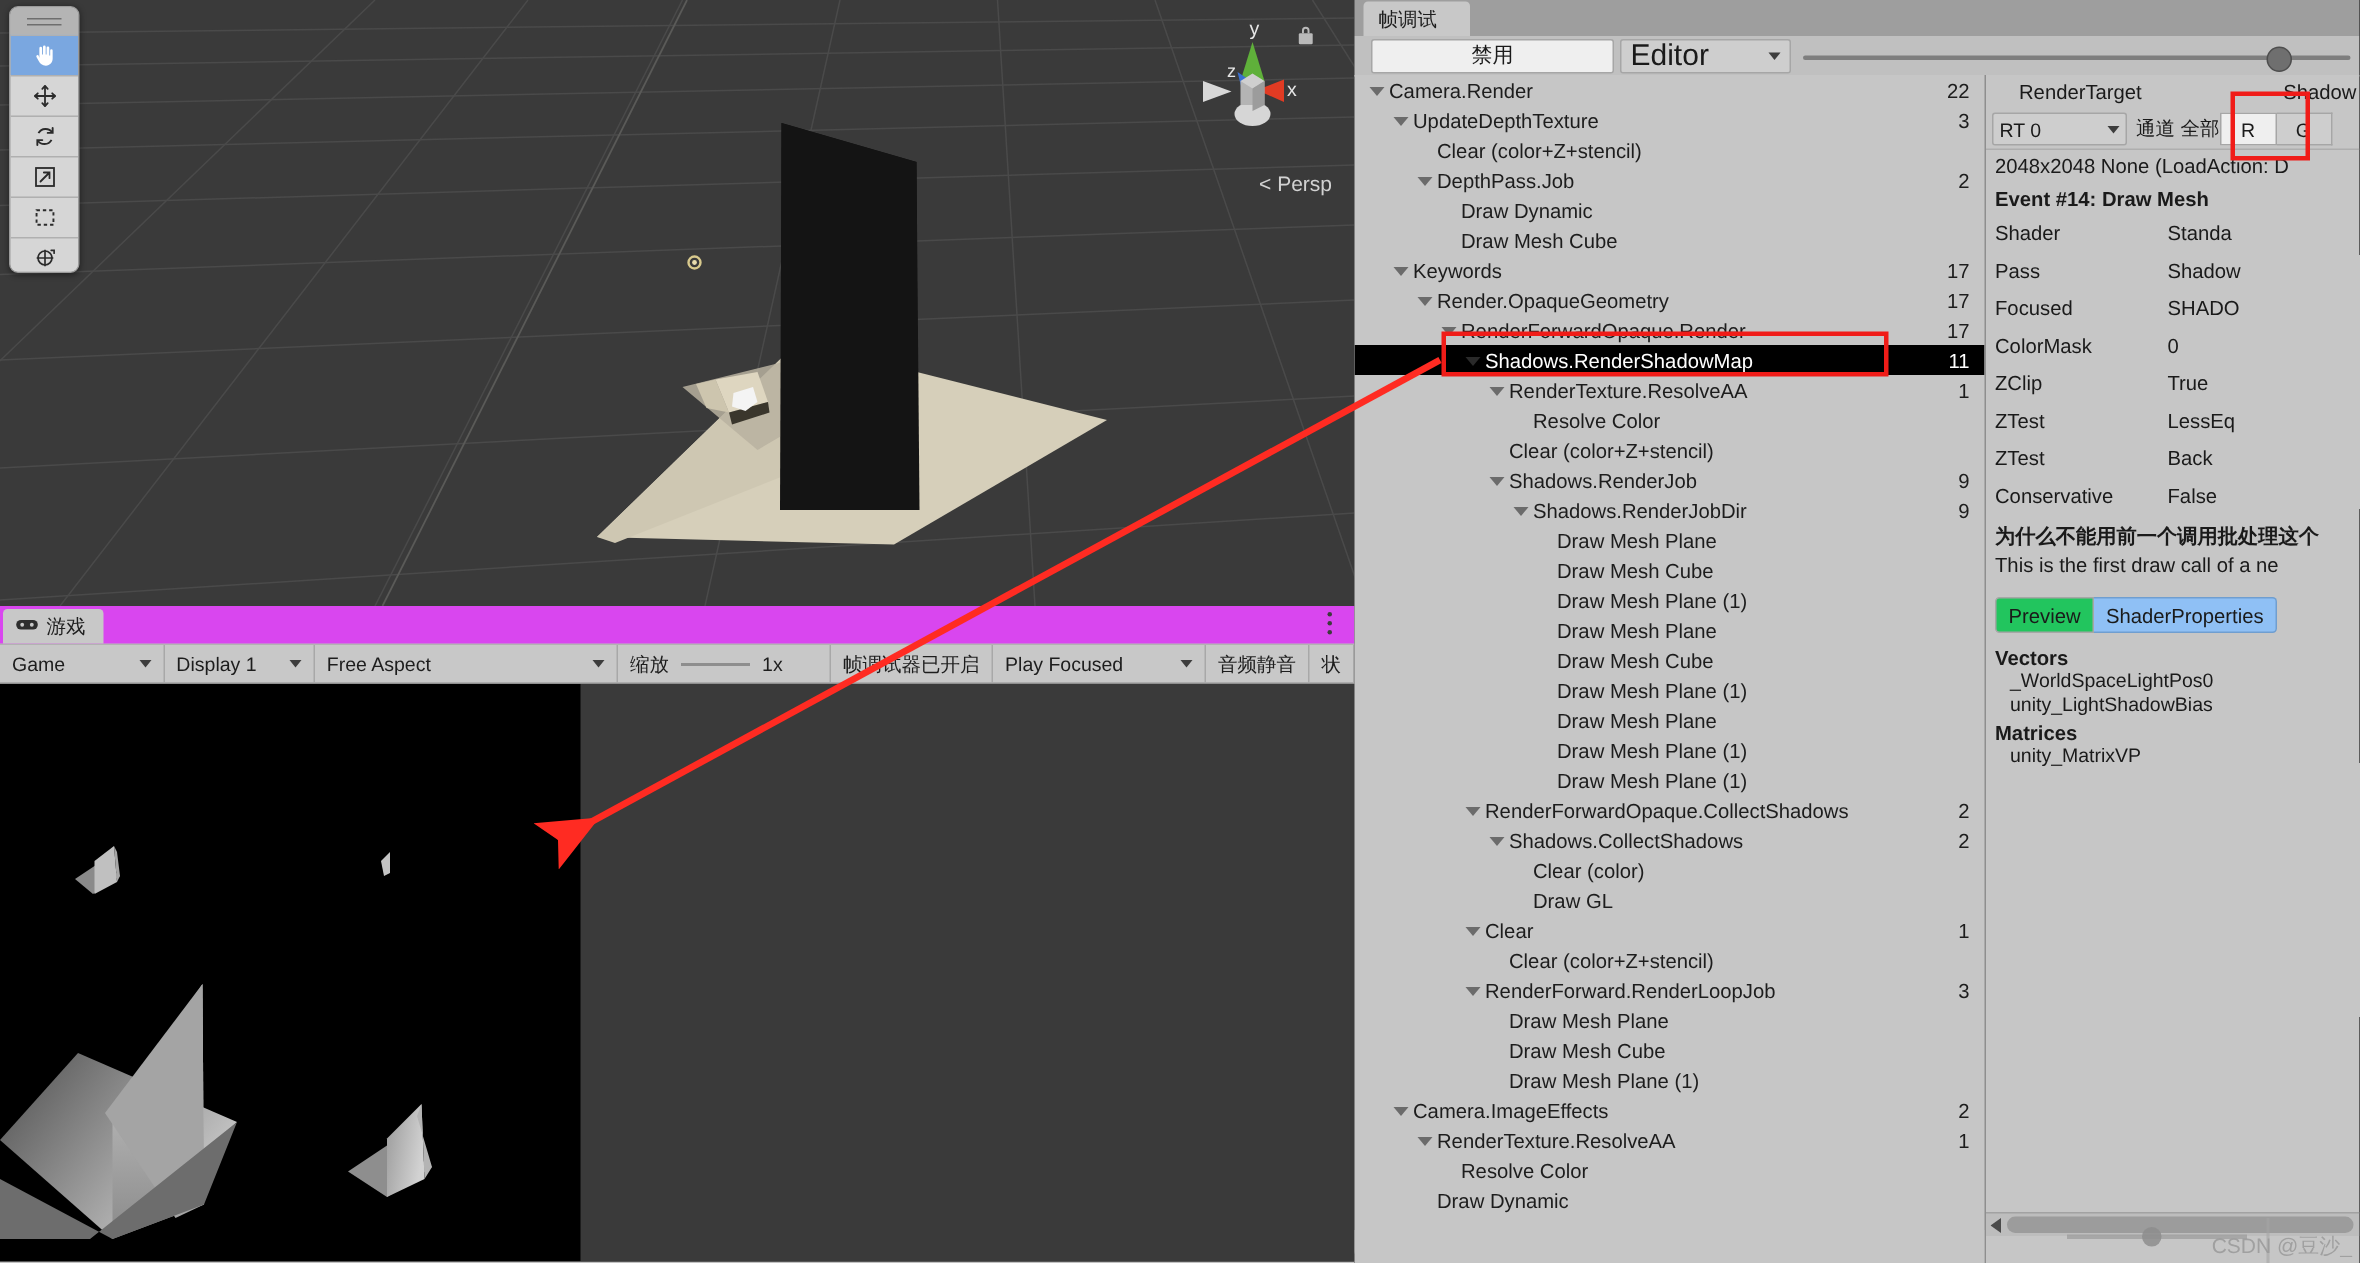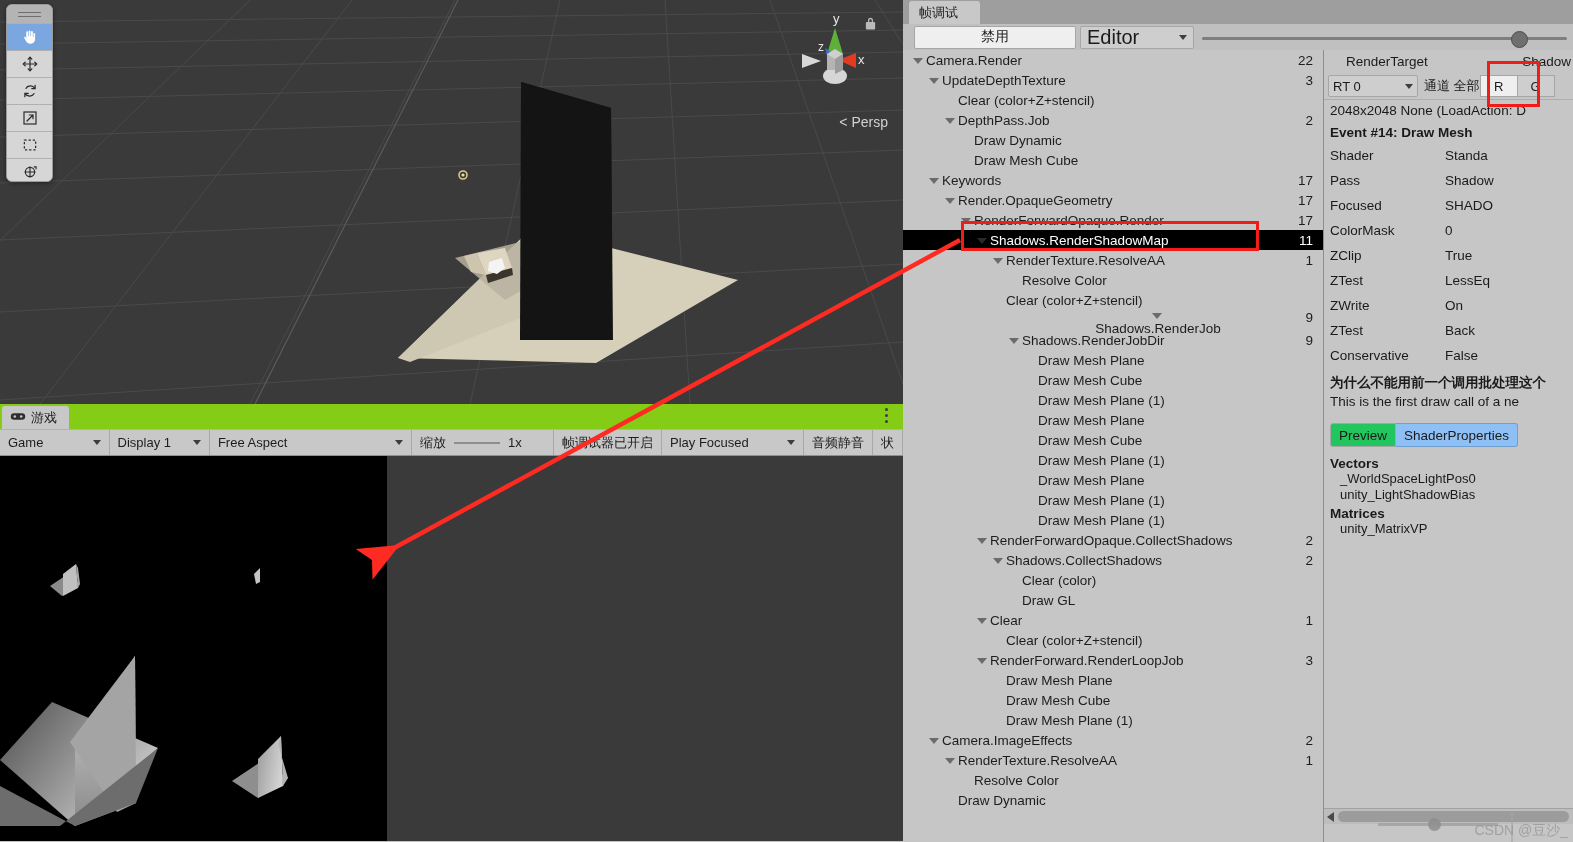--- a/index.html
+++ b/index.html
@@ -32,21 +32,21 @@
   .tool-btn svg{display:block;}
 
   
   #gizmo{right:18px;top:6px;width:100px;height:110px;}
   #persp-label{right:15px;top:114px;color:#d2d2d2;font-size:14px;
     font-family:"Liberation Sans",sans-serif;}
   #lock-icon{right:26px;top:16px;}
 
   
   #game-panel{left:0;top:404px;width:903px;height:438px;background:#c2c2c2;}
-  #game-tabrow{height:25px;background:#84cc16;position:relative;}
+  #game-tabrow{height:25px;background:#d946ef;position:relative;}
   #game-tab{position:absolute;left:2px;top:2px;height:23px;padding:0 12px 0 8px;
     background:#c8c8c8;border-radius:3px 3px 0 0;display:flex;align-items:center;gap:5px;
     font-size:13px;color:#202020;cursor:pointer;}
   #tab-kebab{position:absolute;right:14px;top:4px;width:4px;height:16px;cursor:pointer;}
   #tab-kebab i{display:block;width:3px;height:3px;background:#3c3c3c;border-radius:50%;margin-bottom:3px;}
   #game-toolbar{height:25px;background:#c8c8c8;display:flex;align-items:stretch;
     border-top:1px solid #b2b2b2;border-bottom:1px solid #8f8f8f;font-size:13px;}
   .gt-item{display:flex;align-items:center;padding:0 8px;border-right:1px solid #a8a8a8;
     white-space:nowrap;cursor:pointer;color:#1d1d1d;}
   .gt-item.plain{cursor:default;}
@@ -444,21 +444,21 @@
             <span class="tcount">1</span>
           </div>
           <div class="tnode" style="padding-left: 106px;">
             <span class="tri"></span>
             <span class="tlabel">Resolve Color</span>
           </div>
           <div class="tnode" style="padding-left: 90px;">
             <span class="tri"></span>
             <span class="tlabel">Clear (color+Z+stencil)</span>
           </div>
-          <div class="tnode" style="padding-left: 90px; flex-direction: column;">
+          <div class="tnode" style="padding-left: 90px;">
             <span class="tri has"></span>
             <span class="tlabel">Shadows.RenderJob</span>
             <span class="tcount">9</span>
           </div>
           <div class="tnode" style="padding-left: 106px;">
             <span class="tri has"></span>
             <span class="tlabel">Shadows.RenderJobDir</span>
             <span class="tcount">9</span>
           </div>
           <div class="tnode" style="padding-left: 122px;">
@@ -599,24 +599,20 @@
             <span class="k">ColorMask</span>
             <span class="v">0</span>
           </div>
           <div class="kv">
             <span class="k">ZClip</span>
             <span class="v">True</span>
           </div>
           <div class="kv">
             <span class="k">ZTest</span>
             <span class="v">LessEq</span>
-          </div>
-          <div class="kv">
-            <span class="k">ZWrite</span>
-            <span class="v">On</span>
           </div>
           <div class="kv">
             <span class="k">ZTest</span>
             <span class="v">Back</span>
           </div>
           <div class="kv">
             <span class="k">Conservative</span>
             <span class="v">False</span>
           </div>
         </div>

